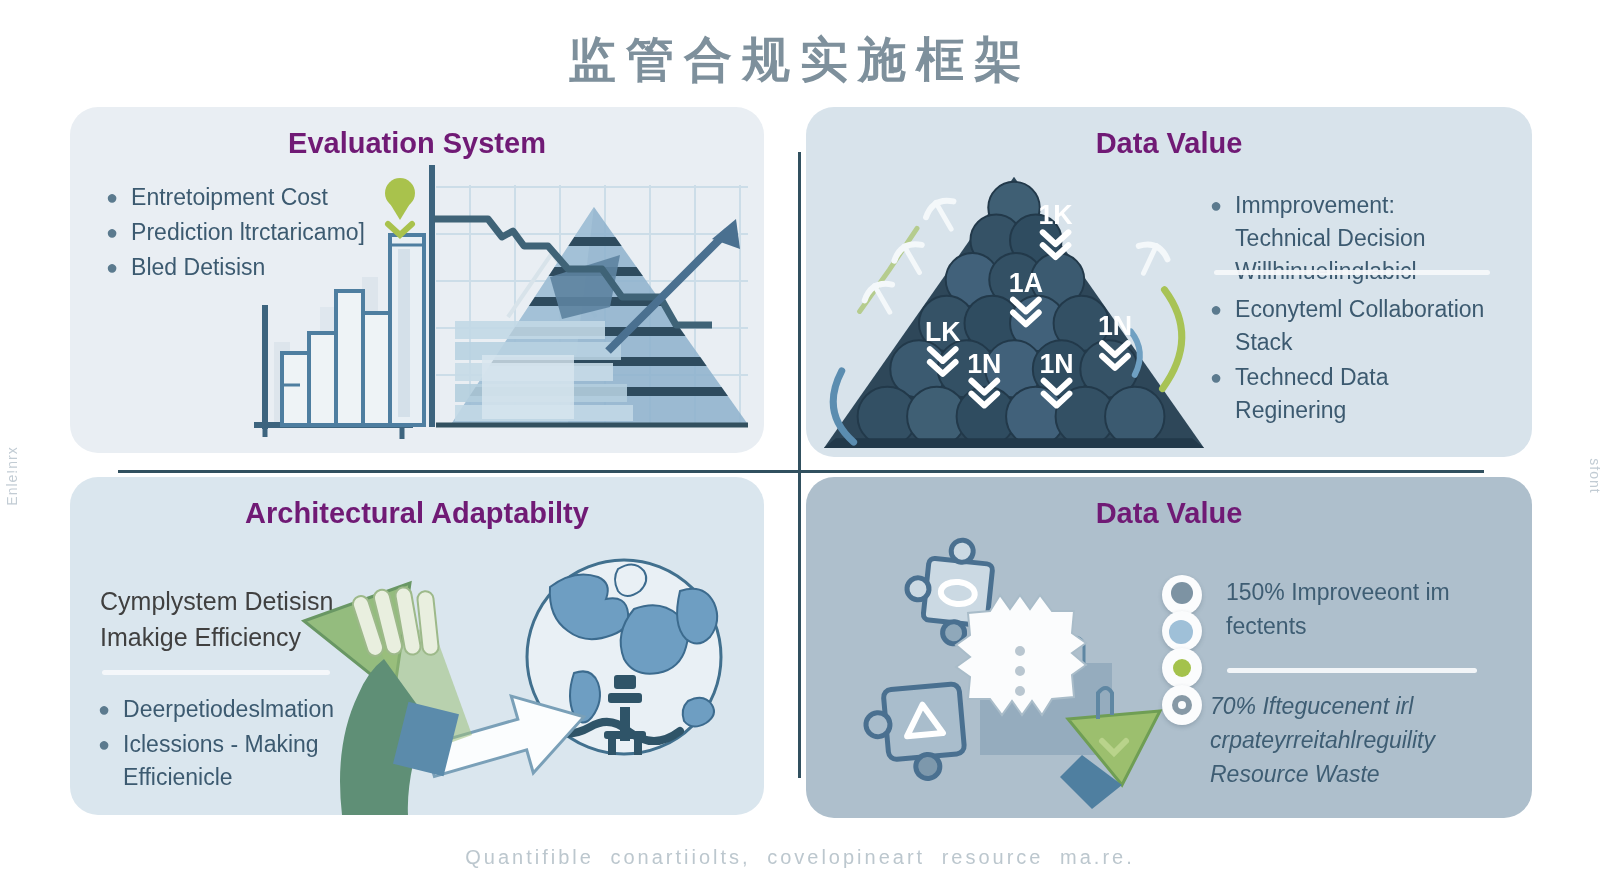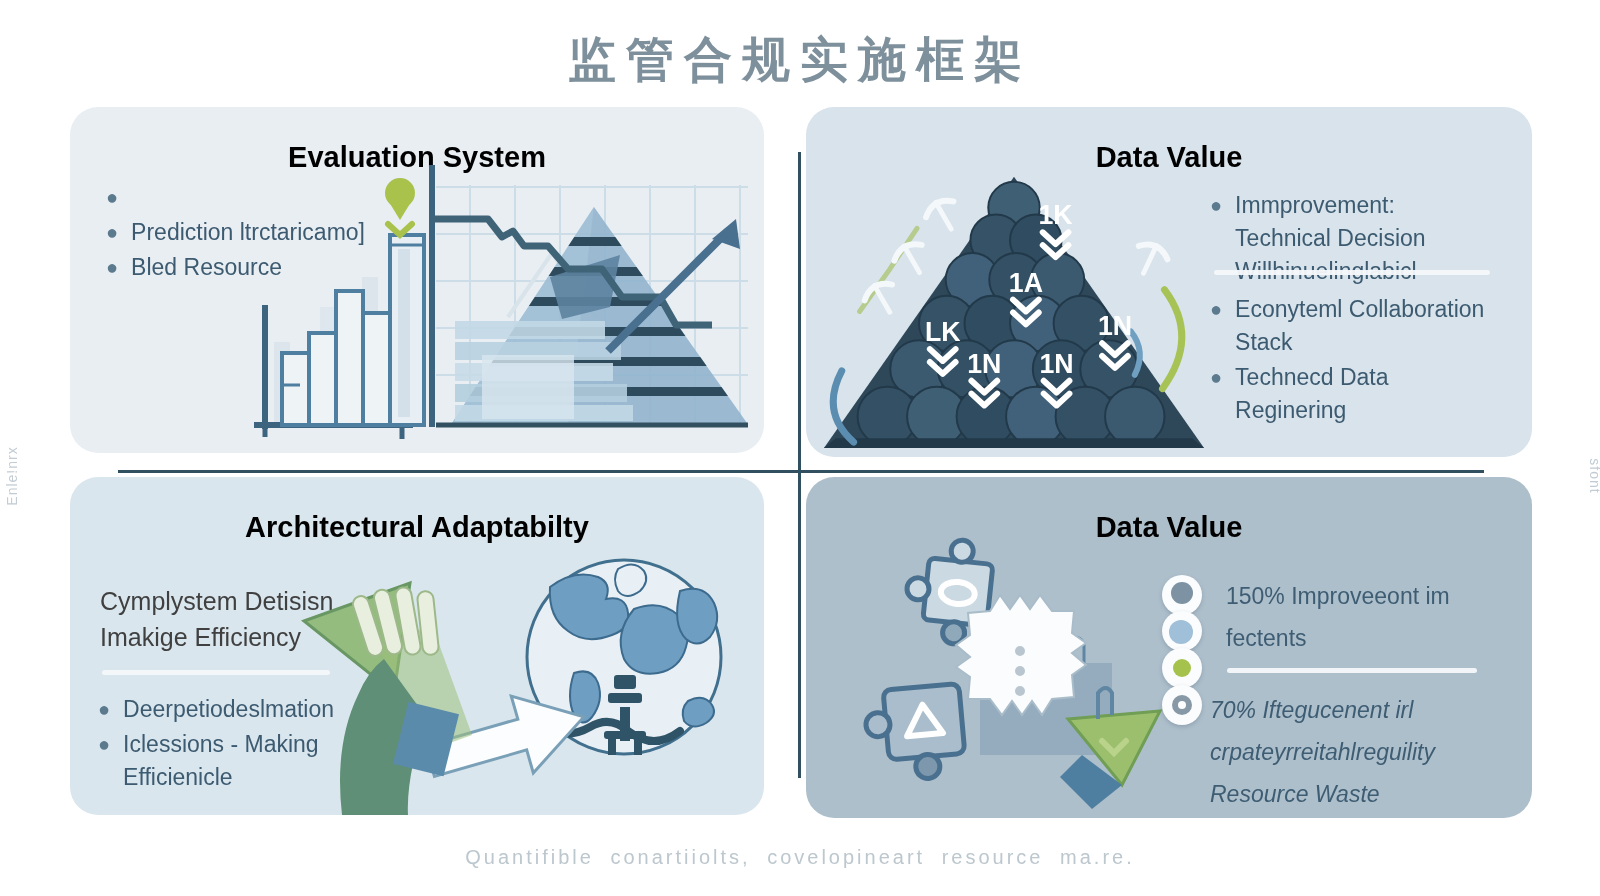--- a/index.html
+++ b/index.html
@@ -16,21 +16,21 @@
   .edge-label.right{right:-12px;top:468px;transform:rotate(90deg);}
 
   
   .panel{position:absolute;border-radius:28px;}
   .panel-tl{left:70px;top:107px;width:694px;height:346px;background:#e9eef3;}
   .panel-tr{left:806px;top:107px;width:726px;height:350px;background:#d8e3eb;}
   .panel-bl{left:70px;top:477px;width:694px;height:338px;background:#dae6ee;}
   .panel-br{left:806px;top:477px;width:726px;height:341px;background:#aebfcc;}
 
   .panel-title{position:absolute;top:20px;left:0;width:100%;text-align:center;
-    font-size:29px;font-weight:700;color:#000000;margin-top:14px;}
+    font-size:29px;font-weight:700;color:#701a75;}
 
   
   .cross-v{position:absolute;left:798px;top:152px;width:3px;height:626px;background:#31505f;}
   .cross-h{position:absolute;left:118px;top:470px;width:1366px;height:3px;background:#31505f;}
 
   
   .blist{position:absolute;margin:0;padding:0;list-style:none;}
   .blist li{display:flex;align-items:flex-start;font-size:23px;color:#3c5a70;line-height:33px;margin-bottom:2px;}
   .blist .dot{color:#5b7a8e;margin-right:13px;font-size:20px;line-height:33px;}
   .prewrap{white-space:pre-line;}
@@ -39,21 +39,21 @@
   .tr-col{position:absolute;left:404px;top:82px;width:300px;}
   .tr-col li{margin-bottom:4px;}
   .white-rule{position:absolute;height:5px;background:#f5f8fa;border-radius:3px;opacity:.95;}
   .tr-rule{left:408px;top:163px;width:276px;}
   .tr-list2{left:404px;top:186px;}
 
   .bl-intro{position:absolute;left:30px;top:106px;font-size:25px;color:#404040;line-height:36px;}
   .bl-rule{left:32px;top:193px;width:228px;}
   .bl-list{left:28px;top:216px;}
 
-  .br-stat{position:absolute;font-size:23px;color:#3e5d73;line-height:42px;}
+  .br-stat{position:absolute;font-size:23px;color:#3e5d73;line-height:34px;}
   .br-stat1{left:420px;top:98px;}
   .br-rule{left:421px;top:191px;width:250px;}
   .br-stat2{left:404px;top:212px;font-style:italic;}
 
   
   .donut{position:absolute;width:40px;height:40px;border-radius:50%;background:#fbfcfd;
          box-shadow:0 2px 4px rgba(60,80,95,.25);}
   .donut i{position:absolute;border-radius:50%;}
   .donut-1{left:356px;top:98px;}  .donut-1 i{left:9px;top:7px;width:22px;height:22px;background:#7d93a3;}
   .donut-2{left:356px;top:134px;} .donut-2 i{left:7px;top:9px;width:24px;height:24px;background:#9fc0d8;}
@@ -77,28 +77,29 @@
   <div class="edge-label right">sfont</div>
 
   <div class="cross-v"></div>
   <div class="cross-h"></div>
 
   <div class="panel panel-tl">
     <div class="panel-title">Evaluation System</div>
     <ul class="blist tl-list">
       <li>
           <span class="dot">●</span>
+        <span>Entretoipment Cost</span>
         </li>
       <li>
           <span class="dot">●</span>
         <span>Prediction ltrctaricamo]</span>
         </li>
       <li>
           <span class="dot">●</span>
-        <span>Bled Resource</span>
+        <span>Bled Detisisn</span>
         </li>
     </ul>
     <svg class="illus" style="left:180px;top:50px;" width="504" height="292" viewBox="0 0 504 292">
 
       <rect x="24" y="185" width="16" height="83" fill="#dde5ec"></rect>
       <rect x="70" y="150" width="16" height="118" fill="#dfe7ee"></rect>
       <rect x="112" y="120" width="16" height="148" fill="#dde5ec"></rect>
 
       <line x1="15" y1="148" x2="15" y2="272" stroke="#3d647e" stroke-width="6"></line>
       <line x1="4" y1="268" x2="163" y2="268" stroke="#3d647e" stroke-width="6"></line>

